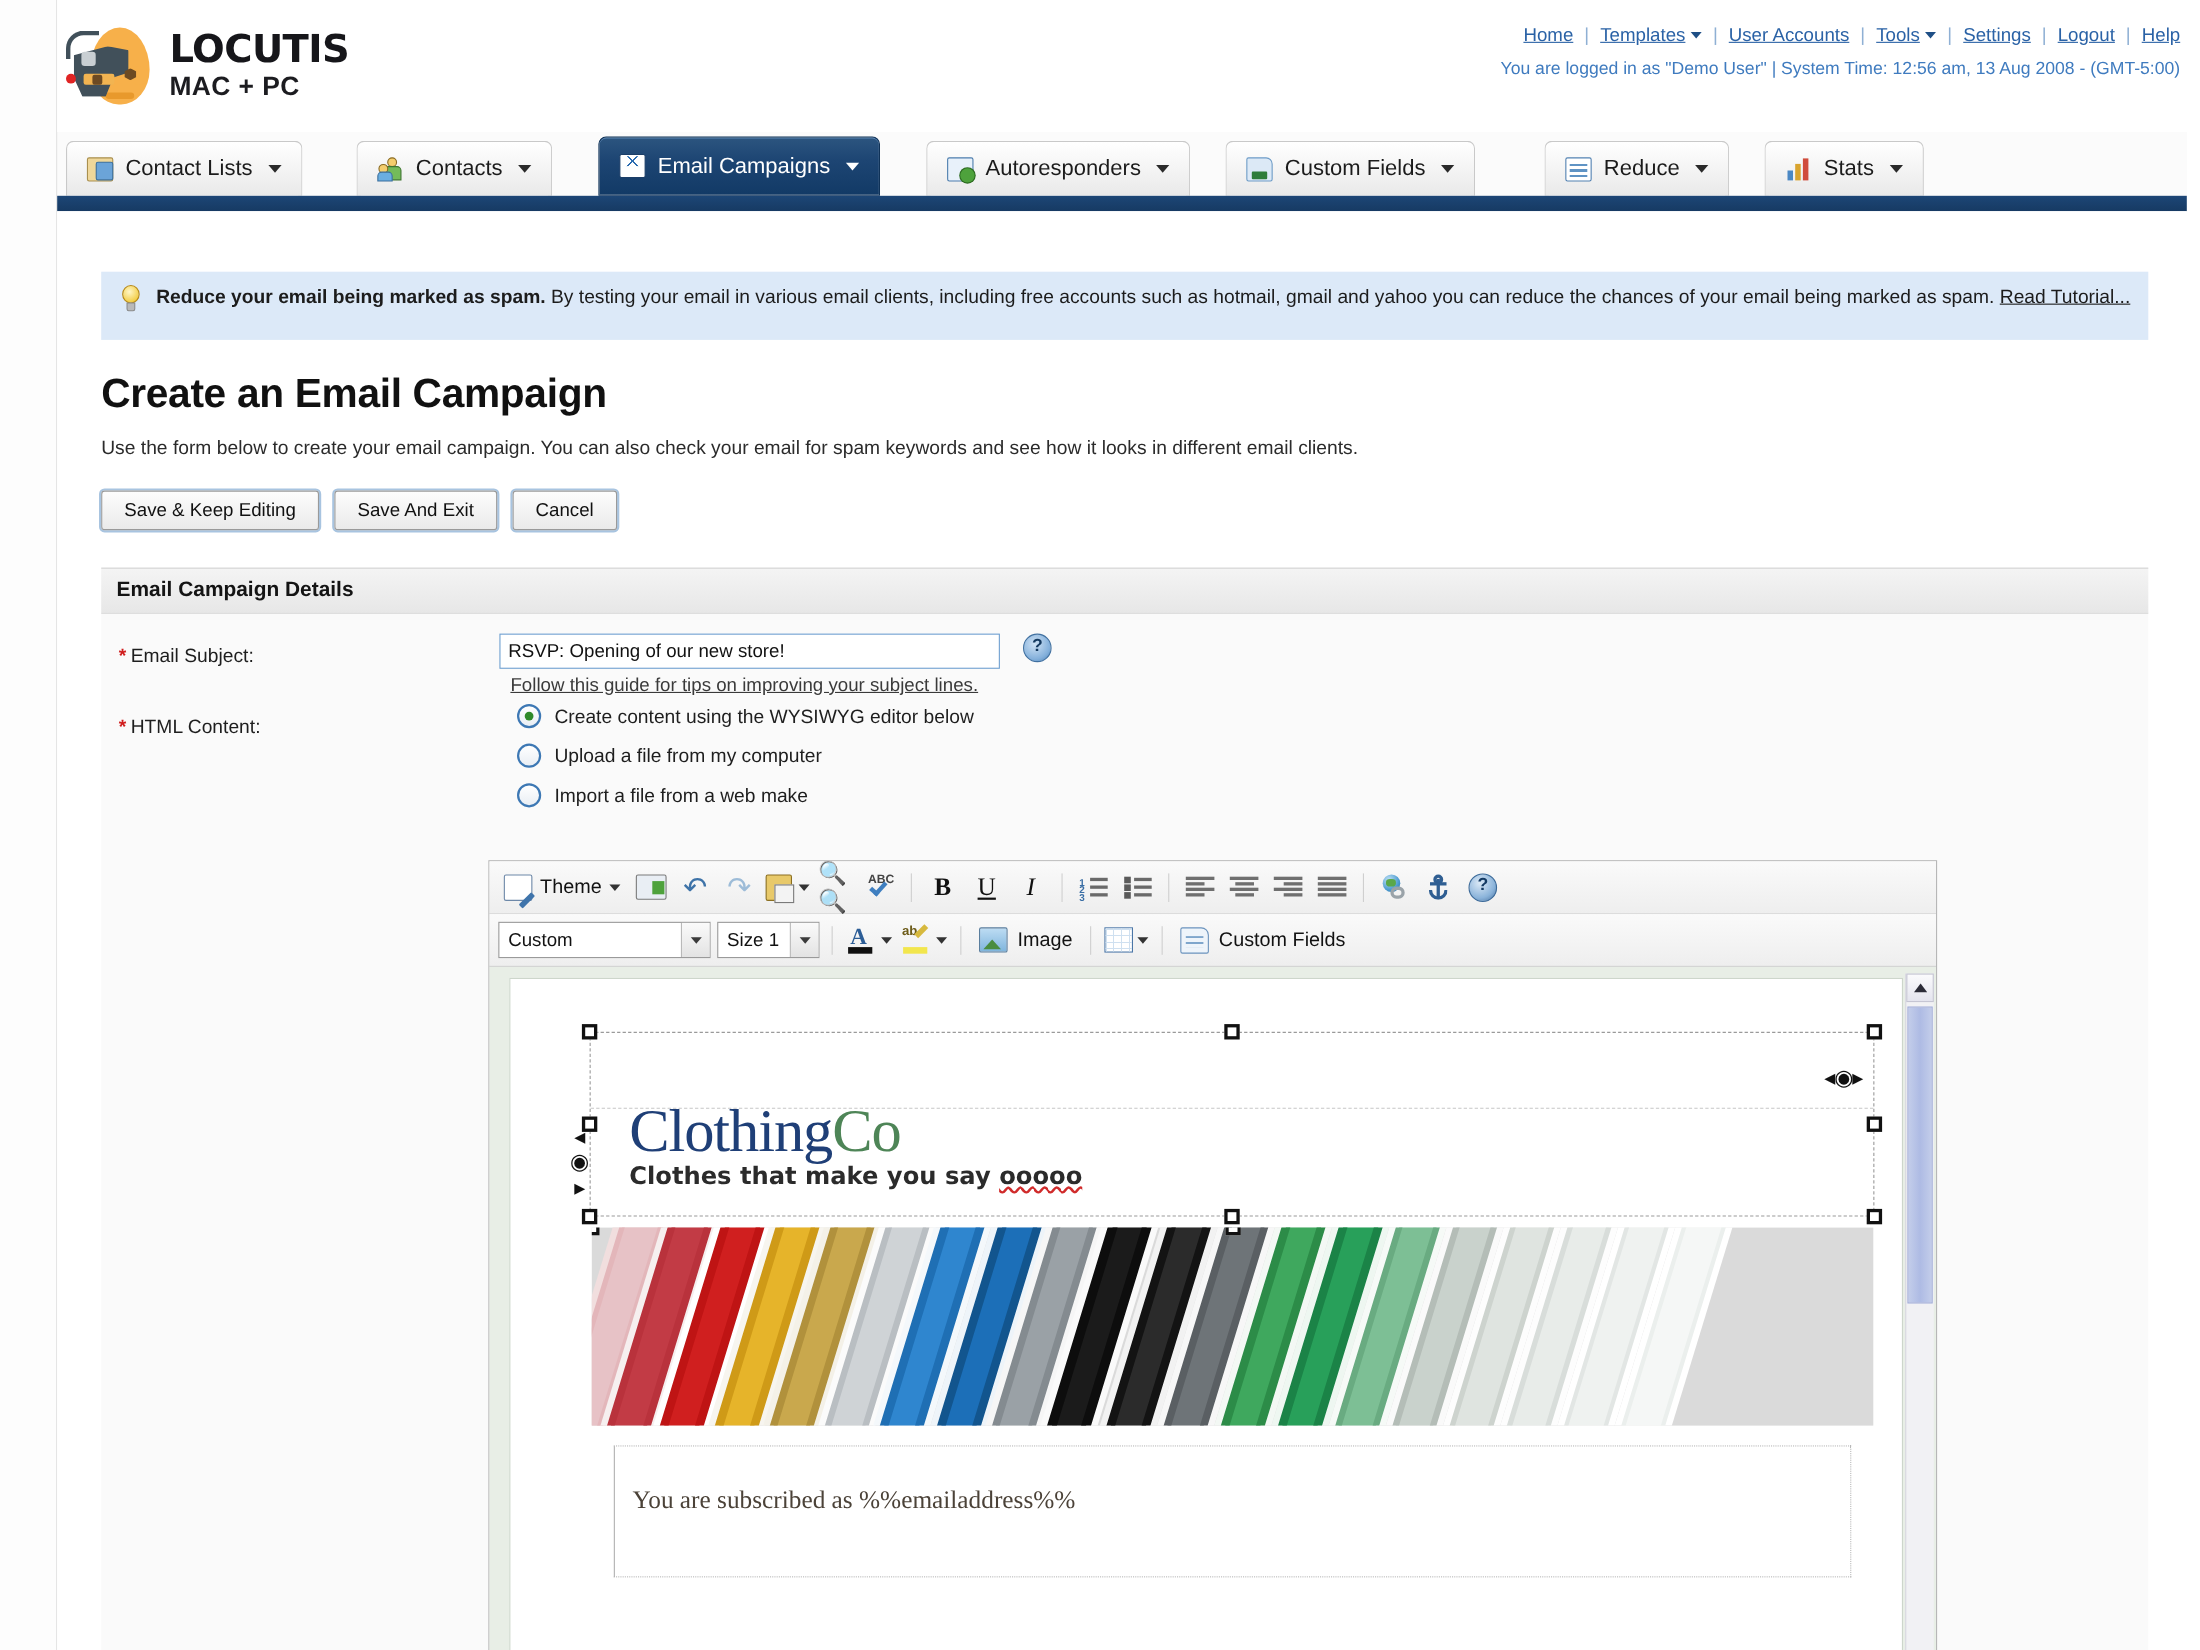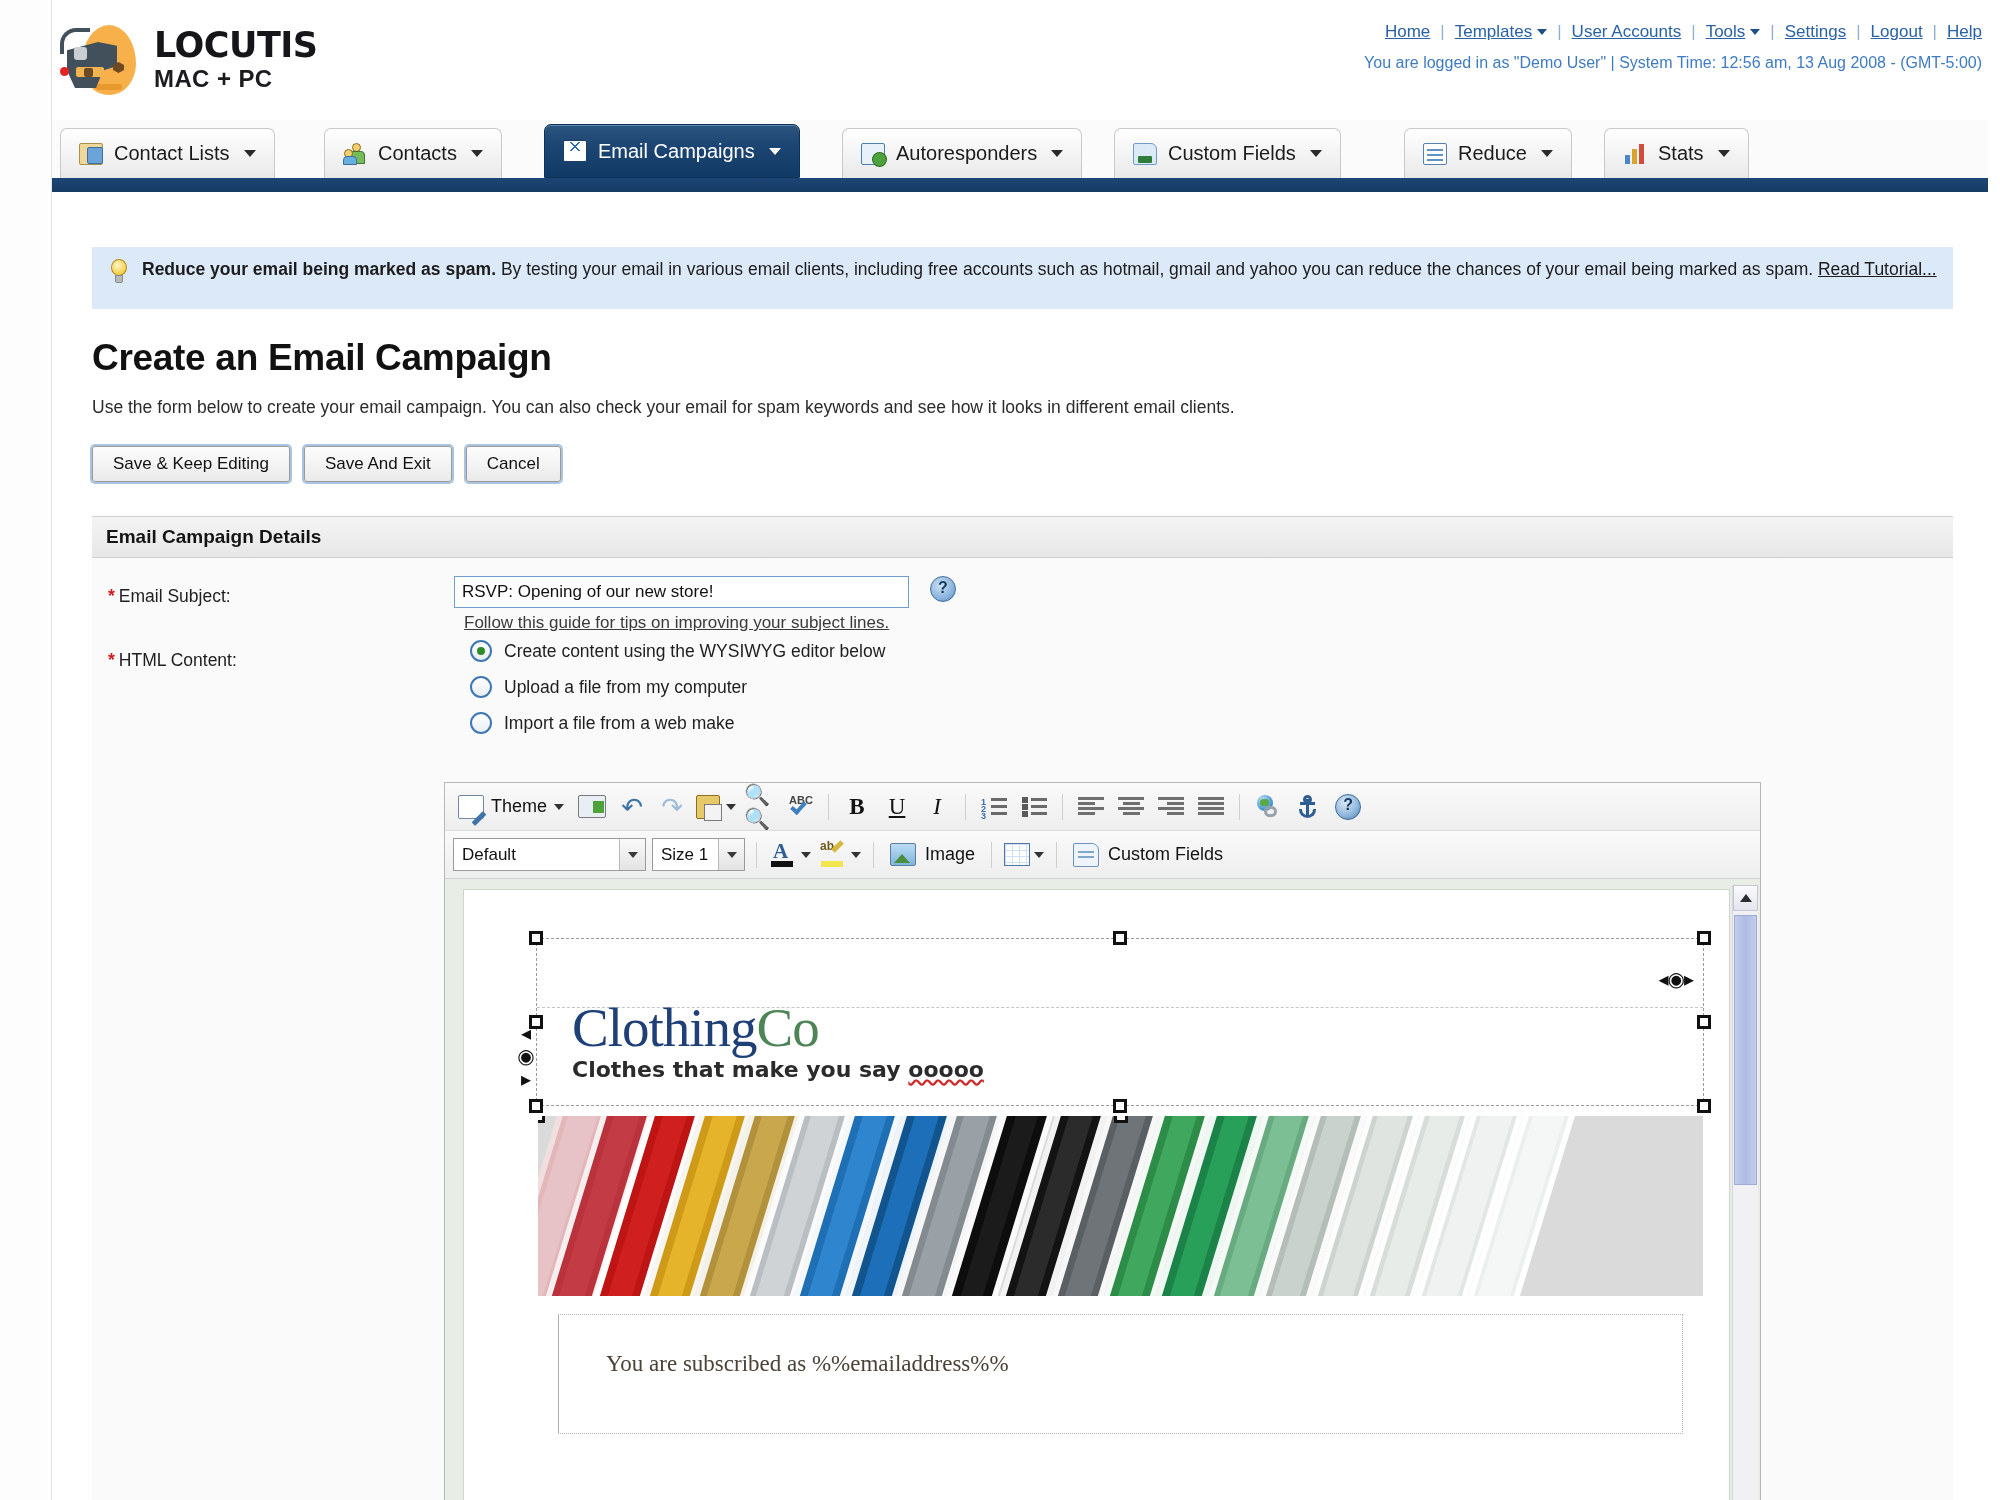--- a/index.html
+++ b/index.html
@@ -235,21 +235,21 @@
   .brand { font-family:"Liberation Serif", serif; font-size:55px; letter-spacing:-1px; }
   .brand .c1 { color:#1f3f77; }
   .brand .c2 { color:#4e8557; }
   .tagline { font-family:"DejaVu Sans", sans-serif; font-weight:bold; font-size:22px; color:#2b2b2b; margin-top:-2px; }
   .tagline .sp { text-decoration:underline wavy #d02b2b; text-decoration-skip-ink:none; }
 
   .photo { position:absolute; left:74px; right:26px; top:226px; height:180px; overflow:hidden; background:#dadada;}
   .clip { position:absolute; top:-40%; height:185%; width:52px; transform:skewX(-17deg); }
   .clip .inner { position:absolute; left:6px; right:6px; top:14%; bottom:0; border-radius:26px 26px 0 0; }
   .footer-box { position:absolute; left:94px; right:46px; top:424px; height:120px; border:1px dotted #b8b8b8; border-left:1px solid #b0b0b0;}
-  .footer-text { position:absolute; left:16px; top:36px; font-family:"Liberation Serif", serif; font-size:23px; color:#4b4238;margin-left:31px; }
+  .footer-text { position:absolute; left:16px; top:36px; font-family:"Liberation Serif", serif; font-size:23px; color:#4b4238; }
 
   .vscroll { position:absolute; right:2px; top:6px; bottom:0; width:26px; background:#f1f1f4; border-left:1px solid #d6d6de; }
   .vscroll .up { height:26px; background:linear-gradient(#fbfbfd,#e4e4ee); border:1px solid #c5c5d3; display:flex; align-items:center; justify-content:center;}
   .vscroll .up i { width:0;height:0;border-left:6px solid transparent;border-right:6px solid transparent;border-bottom:8px solid #2c2c38;}
   .vscroll .thumb { position:absolute; left:1px; right:1px; top:30px; height:270px;
                     background:linear-gradient(90deg,#c3cdea,#aebbe4,#c3cdea); border:1px solid #9fabd8; }
 </style>
 </head>
 <body>
 
@@ -500,21 +500,21 @@
                 <span class="hook"></span>
               </span>
             </div>
           <div class="tbtn">
               <span class="i-help"></span>
             </div>
         </div>
 
         <div class="tb tb2">
           <div class="sel sel-font">
-            <span>Default</span>
+            <span>Custom</span>
             <span class="arrow">
                 <i></i>
               </span>
           </div>
           <div class="sel sel-size">
             <span>Size 1</span>
             <span class="arrow">
                 <i></i>
               </span>
           </div>

